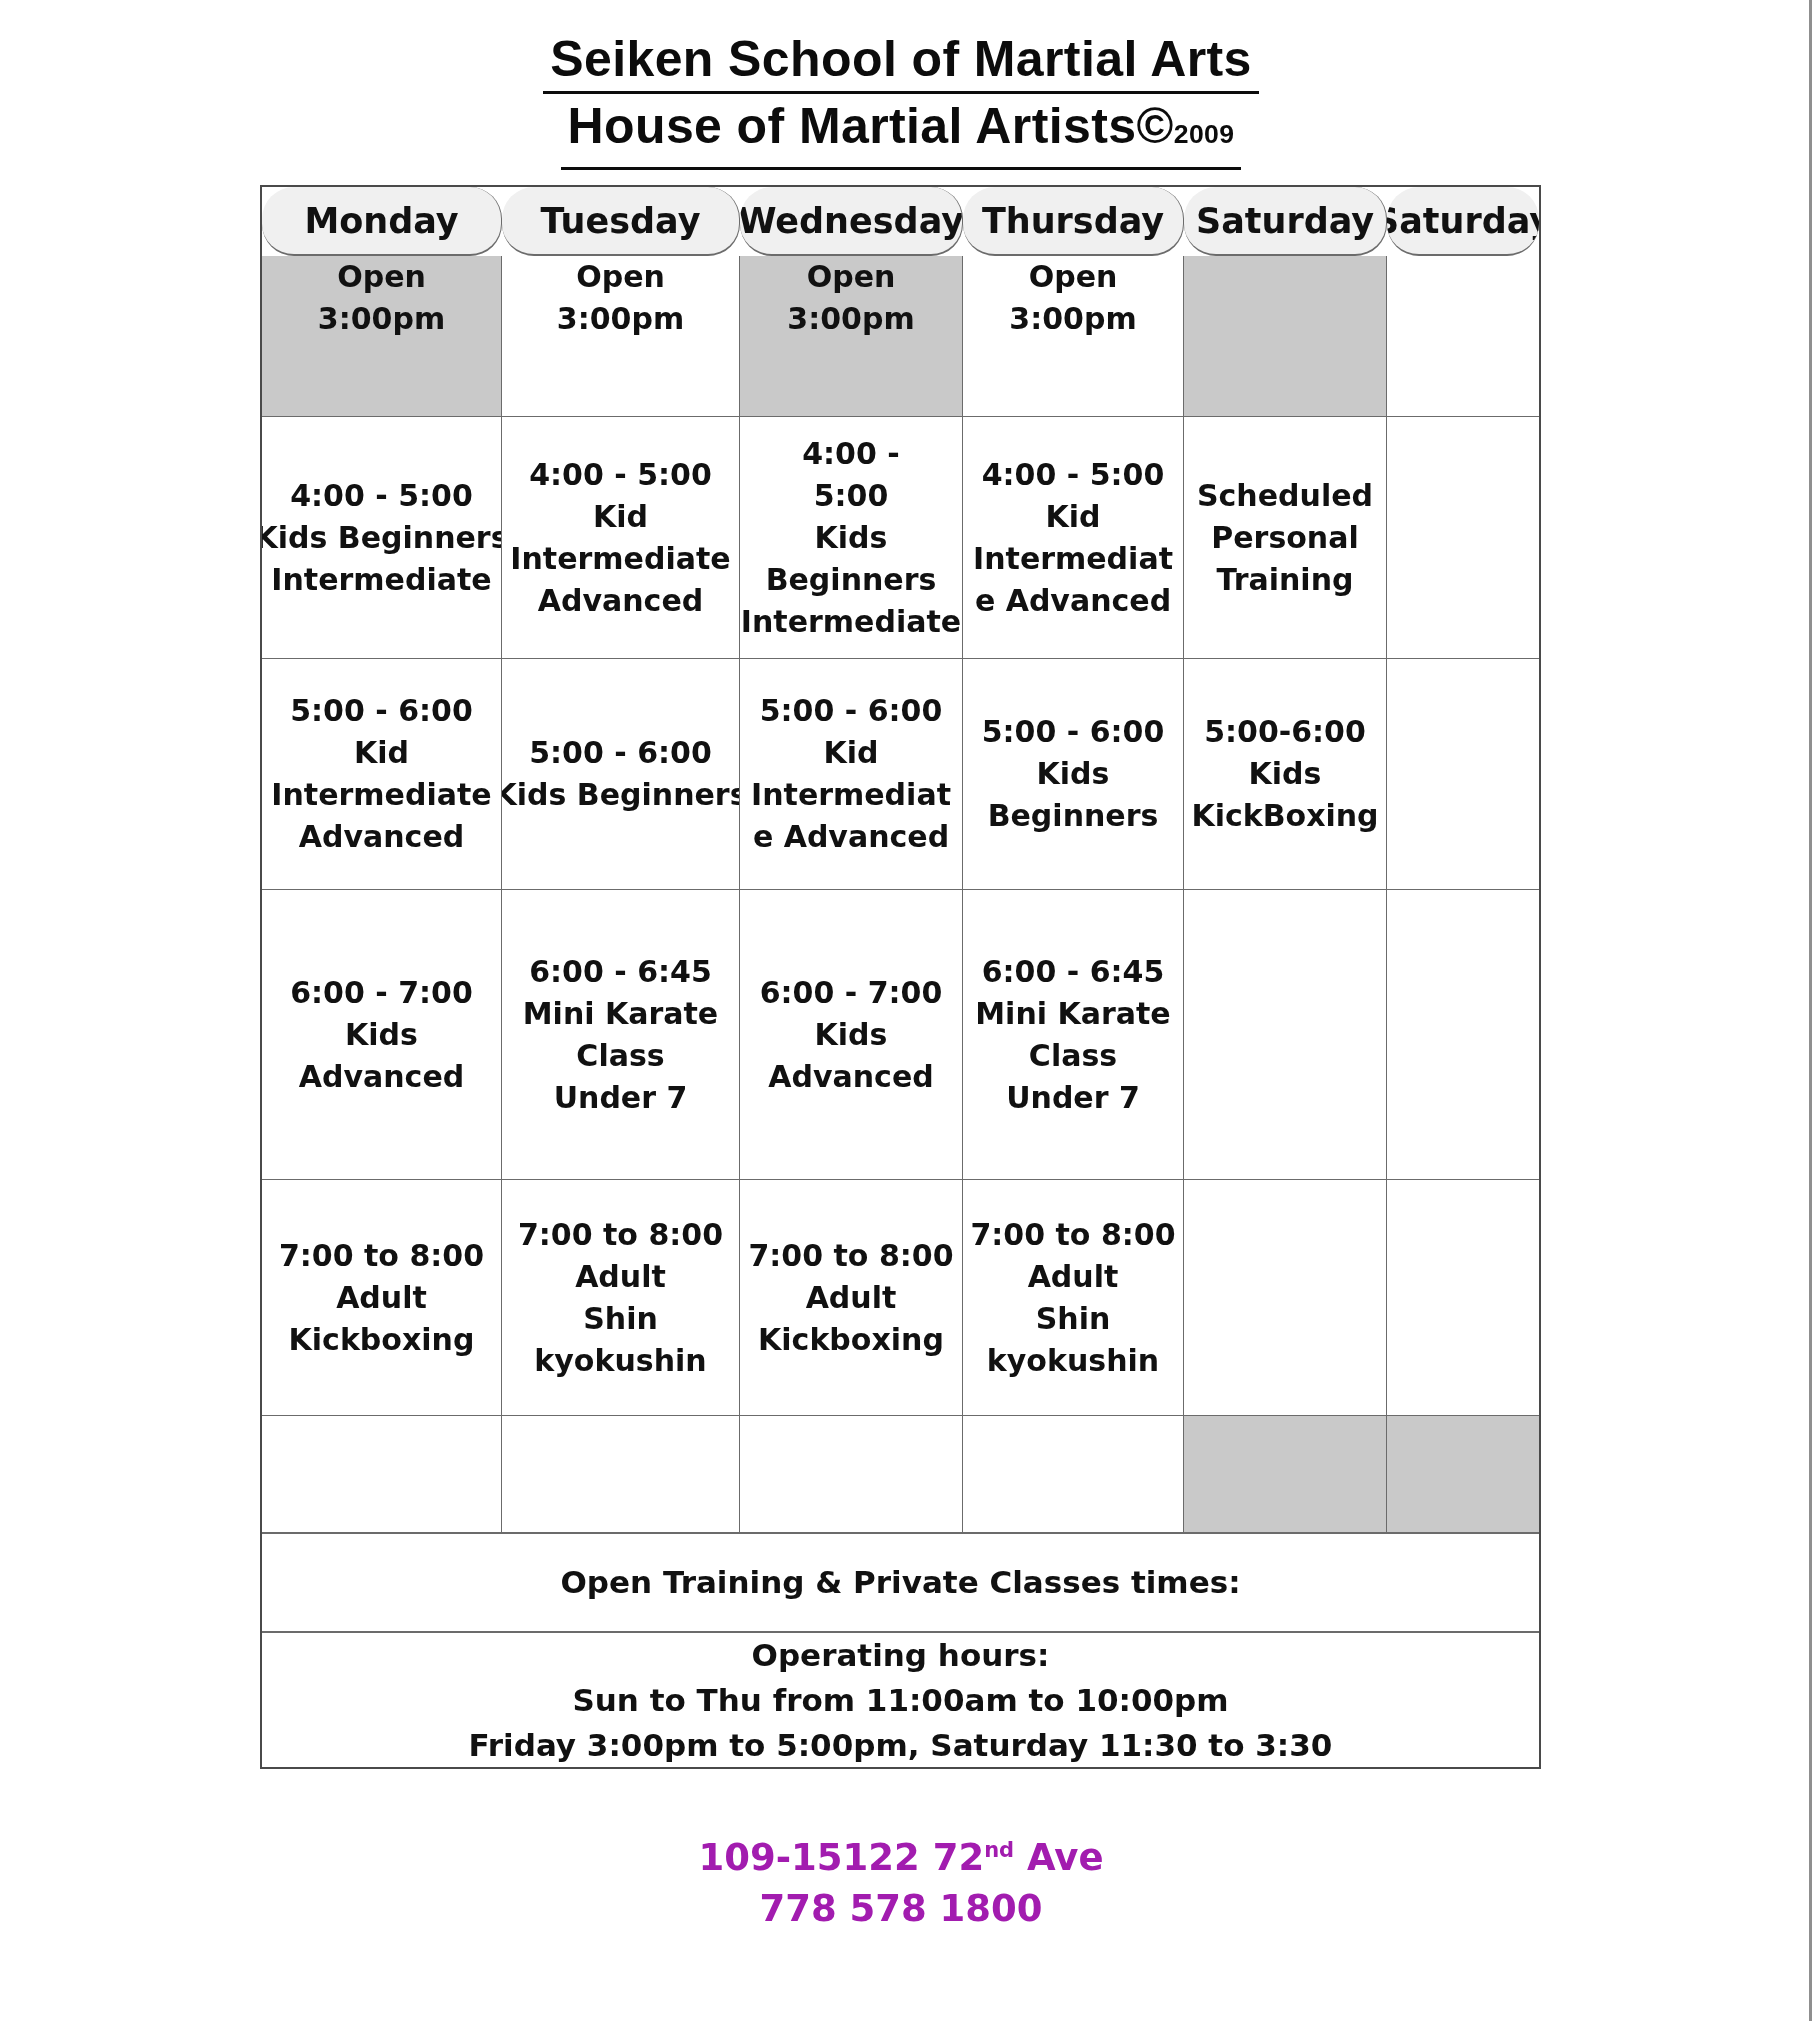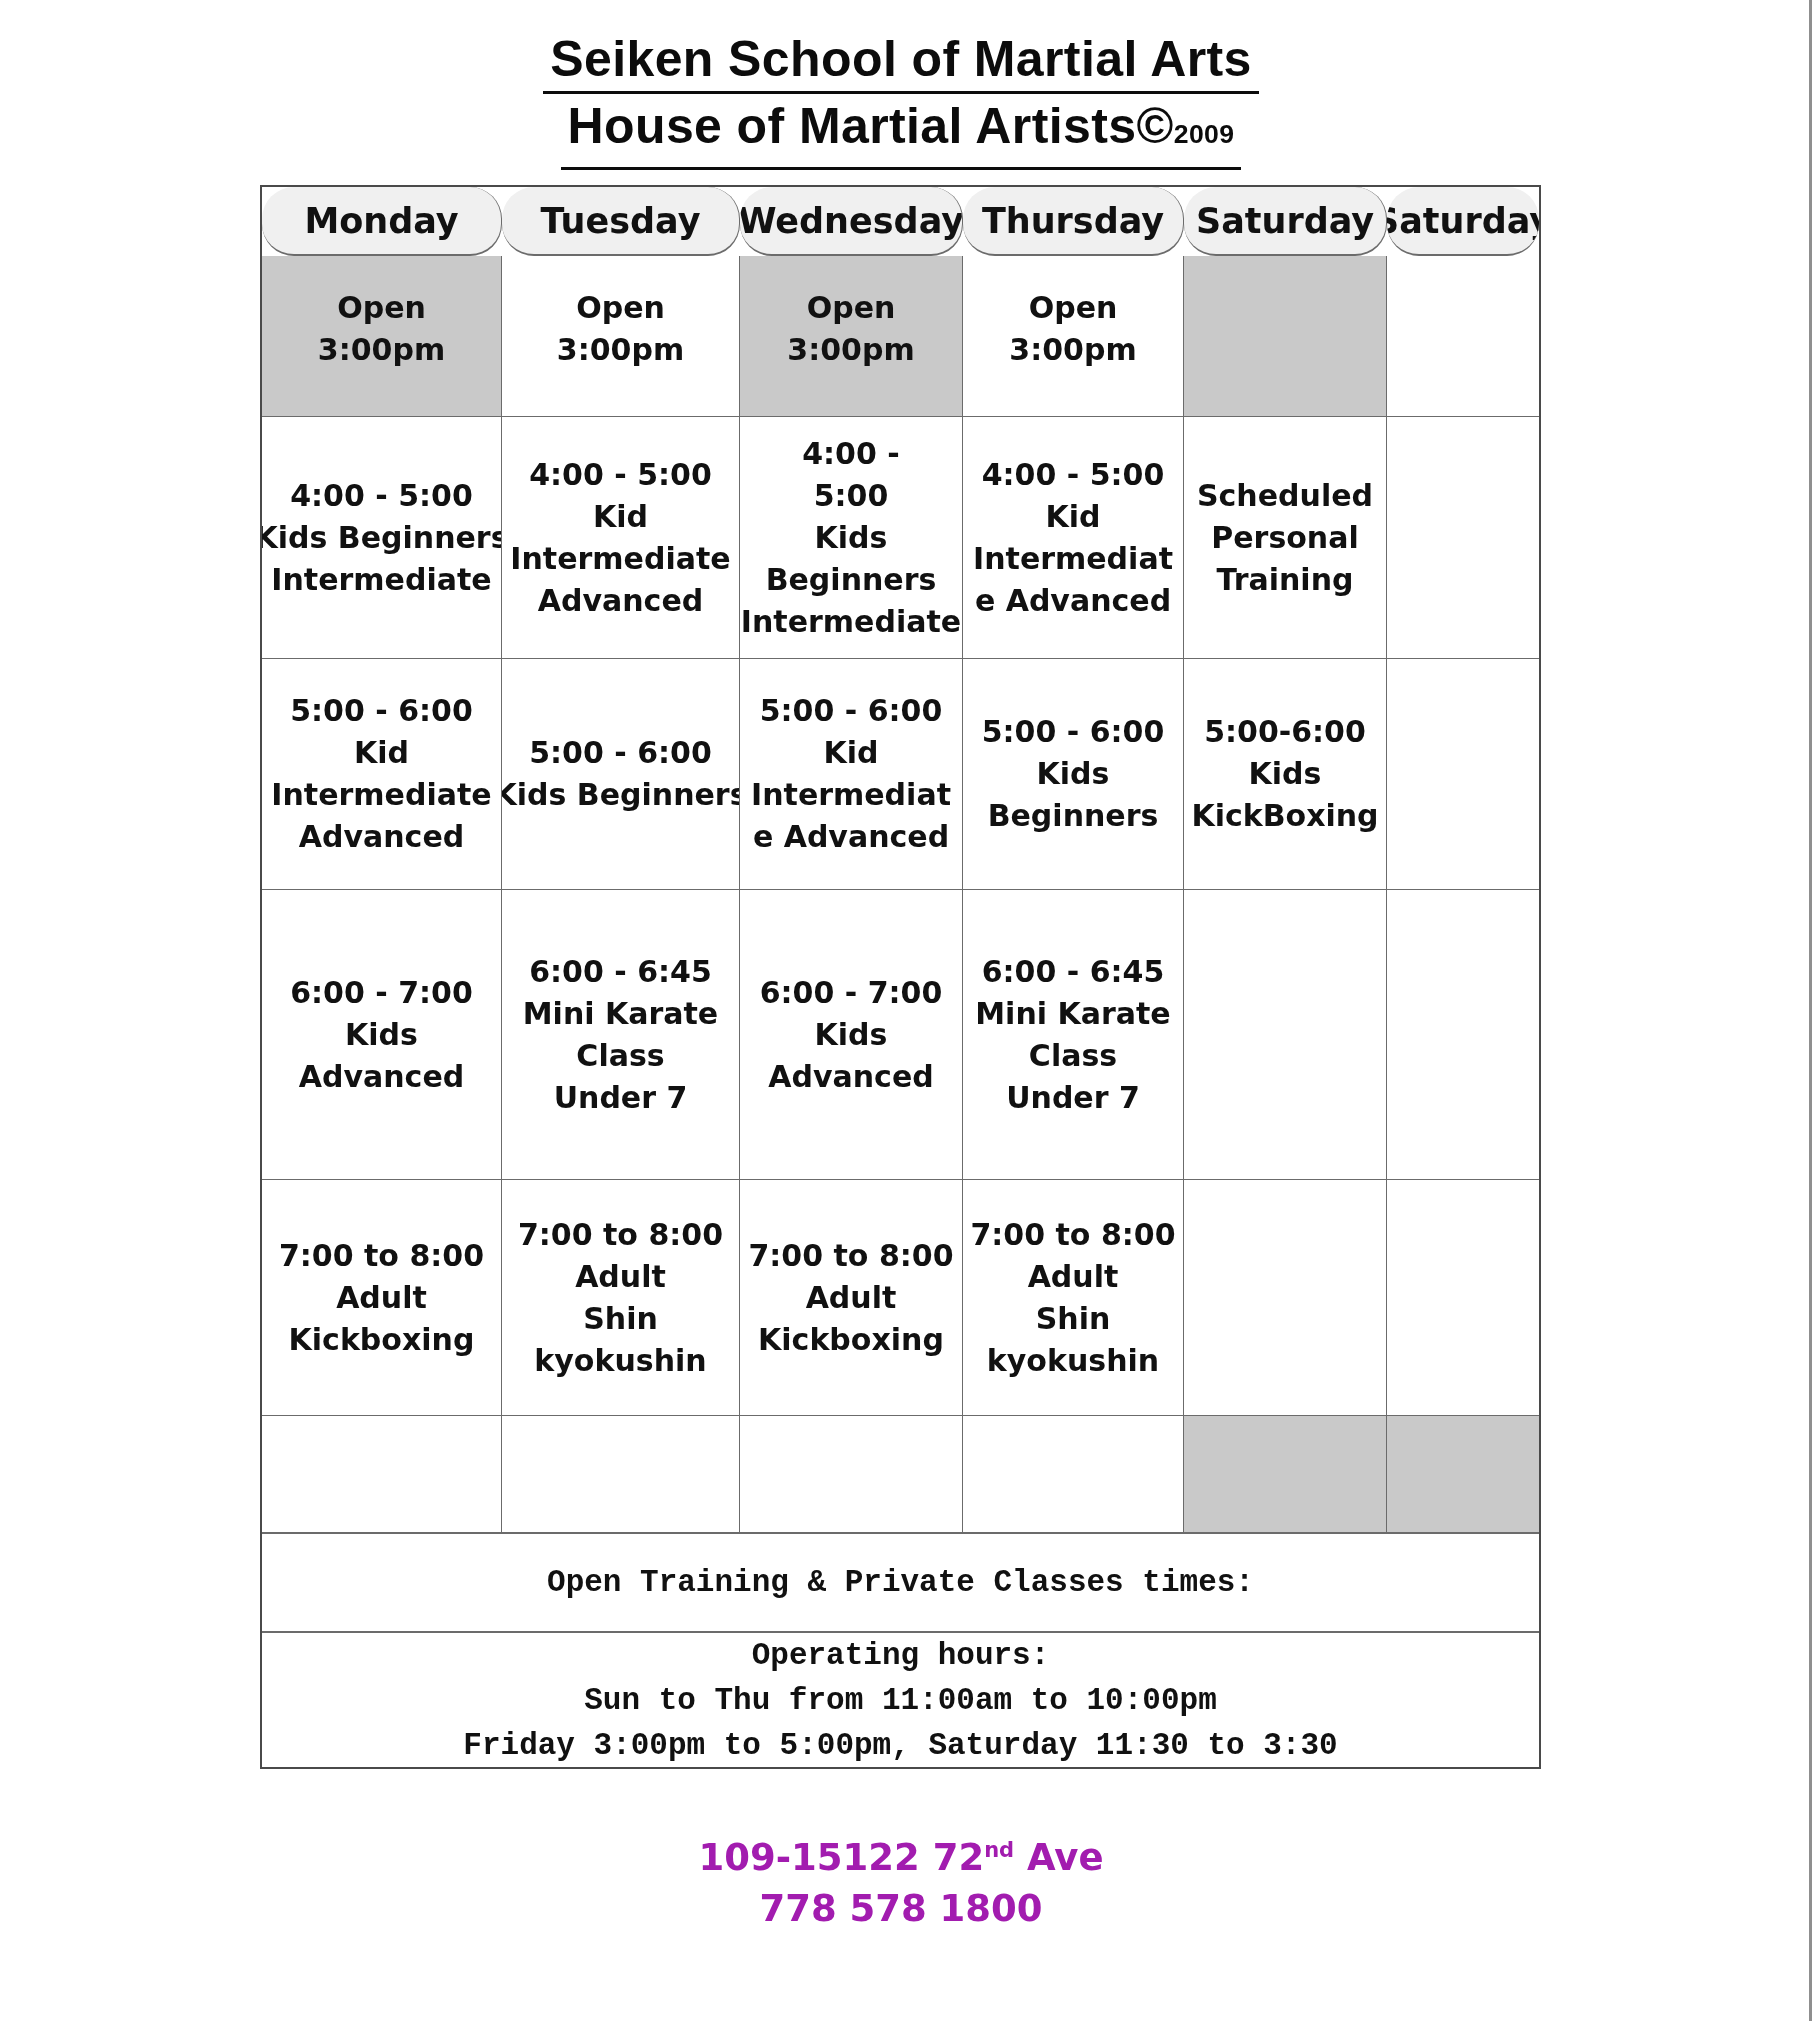--- a/index.html
+++ b/index.html
@@ -68,28 +68,28 @@
 
   .cell.head {
     background: #f0f0f0;
     font-size: 35px;
     border-bottom-width: 2.7px;
     border-radius: 32px;
   }
   .cell.shaded { background: #c9c9c9; }
 
   
-  .cell.low { justify-content: center; padding-bottom: 14px; }
+  .cell.low { justify-content: flex-start; padding-bottom: 14px; }
 
   
   .cell.span-all {
     grid-column: 1 / -1;
     border-right: none;
     border-top: 1.8px solid #6b6b6b;
-    font-size: 31px; line-height: 45px; font-family: Liberation Mono, monospace;
+    font-size: 31px; line-height: 45px;
   }
   .cell.span-all.last { border-bottom: none; }
 
   
   .address-block {
     position: absolute; left: 260px; top: 1825px; width: 1282px;
     text-align: center;
     font-weight: 700;
     font-size: 37px; line-height: 51px;
     color: #a21caf;

